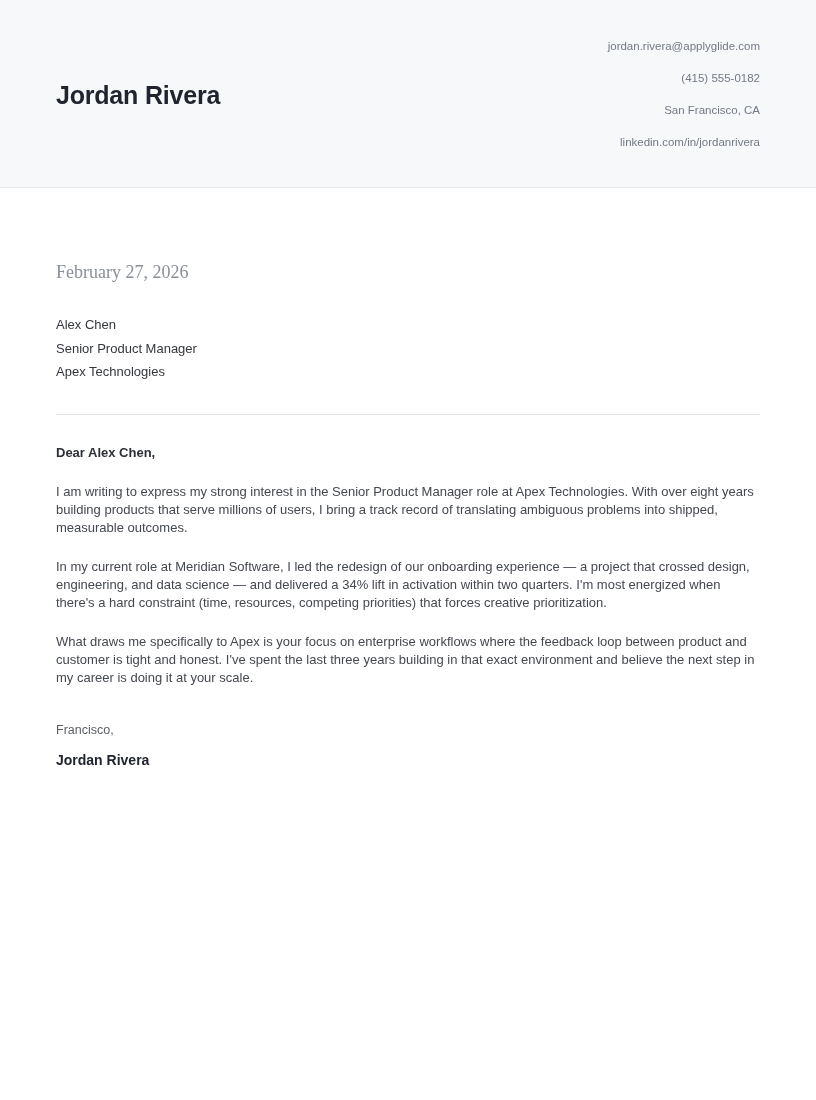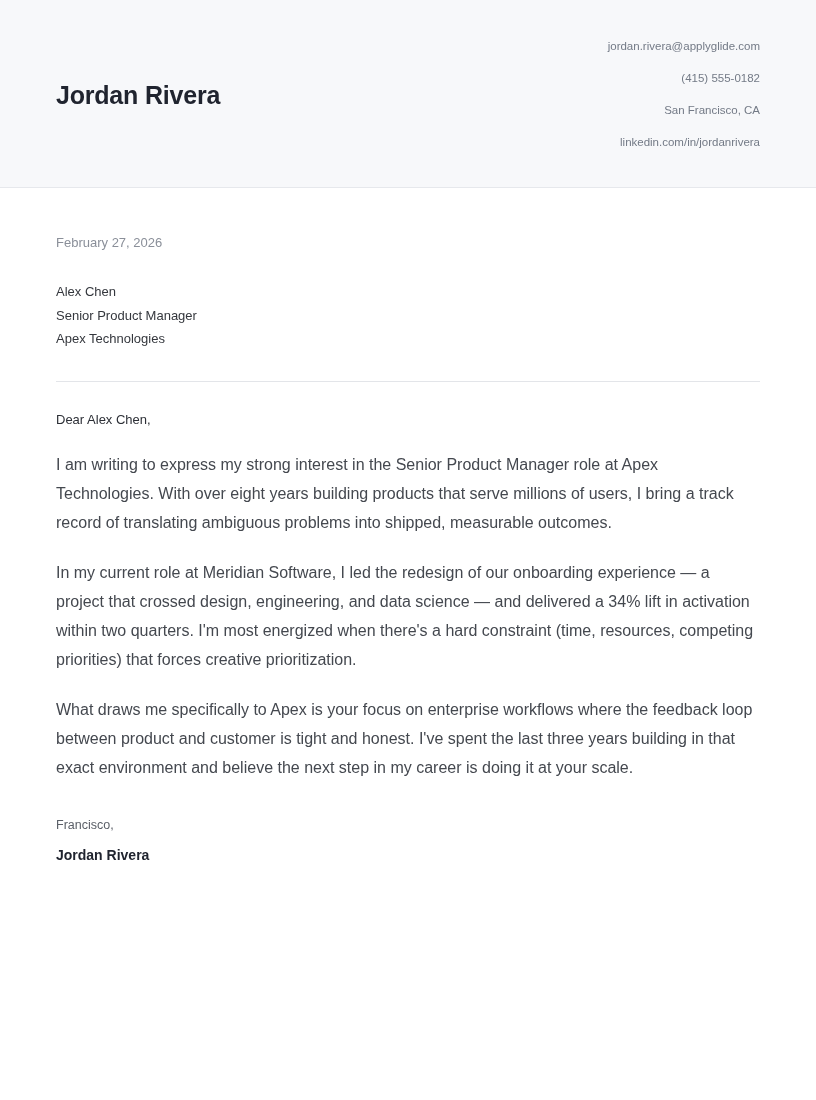--- a/index.html
+++ b/index.html
@@ -60,24 +60,25 @@
     white-space: nowrap;
   }
 
   
   .letter {
     padding: 0 56px;
     box-sizing: border-box;
   }
 
   .letter-date {
-    font-size: 13px;
+    font-size: 18px;
     color: #8a8f99;
-    margin-top: 46px;
+    margin-top: 72px;
     line-height: 1.4;
+    font-family: Liberation Serif, serif;
   }
 
   .recipient-block {
     margin-top: 28px;
   }
 
   .recipient-line {
     font-size: 13px;
     color: #34373d;
     line-height: 23.5px;
@@ -85,30 +86,30 @@
 
   .letter-divider {
     border: 0;
     border-top: 1px solid #e3e5e9;
     margin: 30px 0 0 0;
     height: 0;
   }
 
   .salutation {
     font-size: 13px;
-    font-weight: 400;
+    font-weight: 700;
     color: #2c2f36;
     margin-top: 28px;
     line-height: 1.5;
   }
 
   .body-paragraph {
-    font-size: 16px;
+    font-size: 13px;
     color: #44484f;
-    line-height: 29px;
+    line-height: 18px;
     margin-top: 21px;
     text-align: left;
   }
 
   .closing-block {
     margin-top: 34px;
   }
 
   .closing-line {
     font-size: 12.5px;

